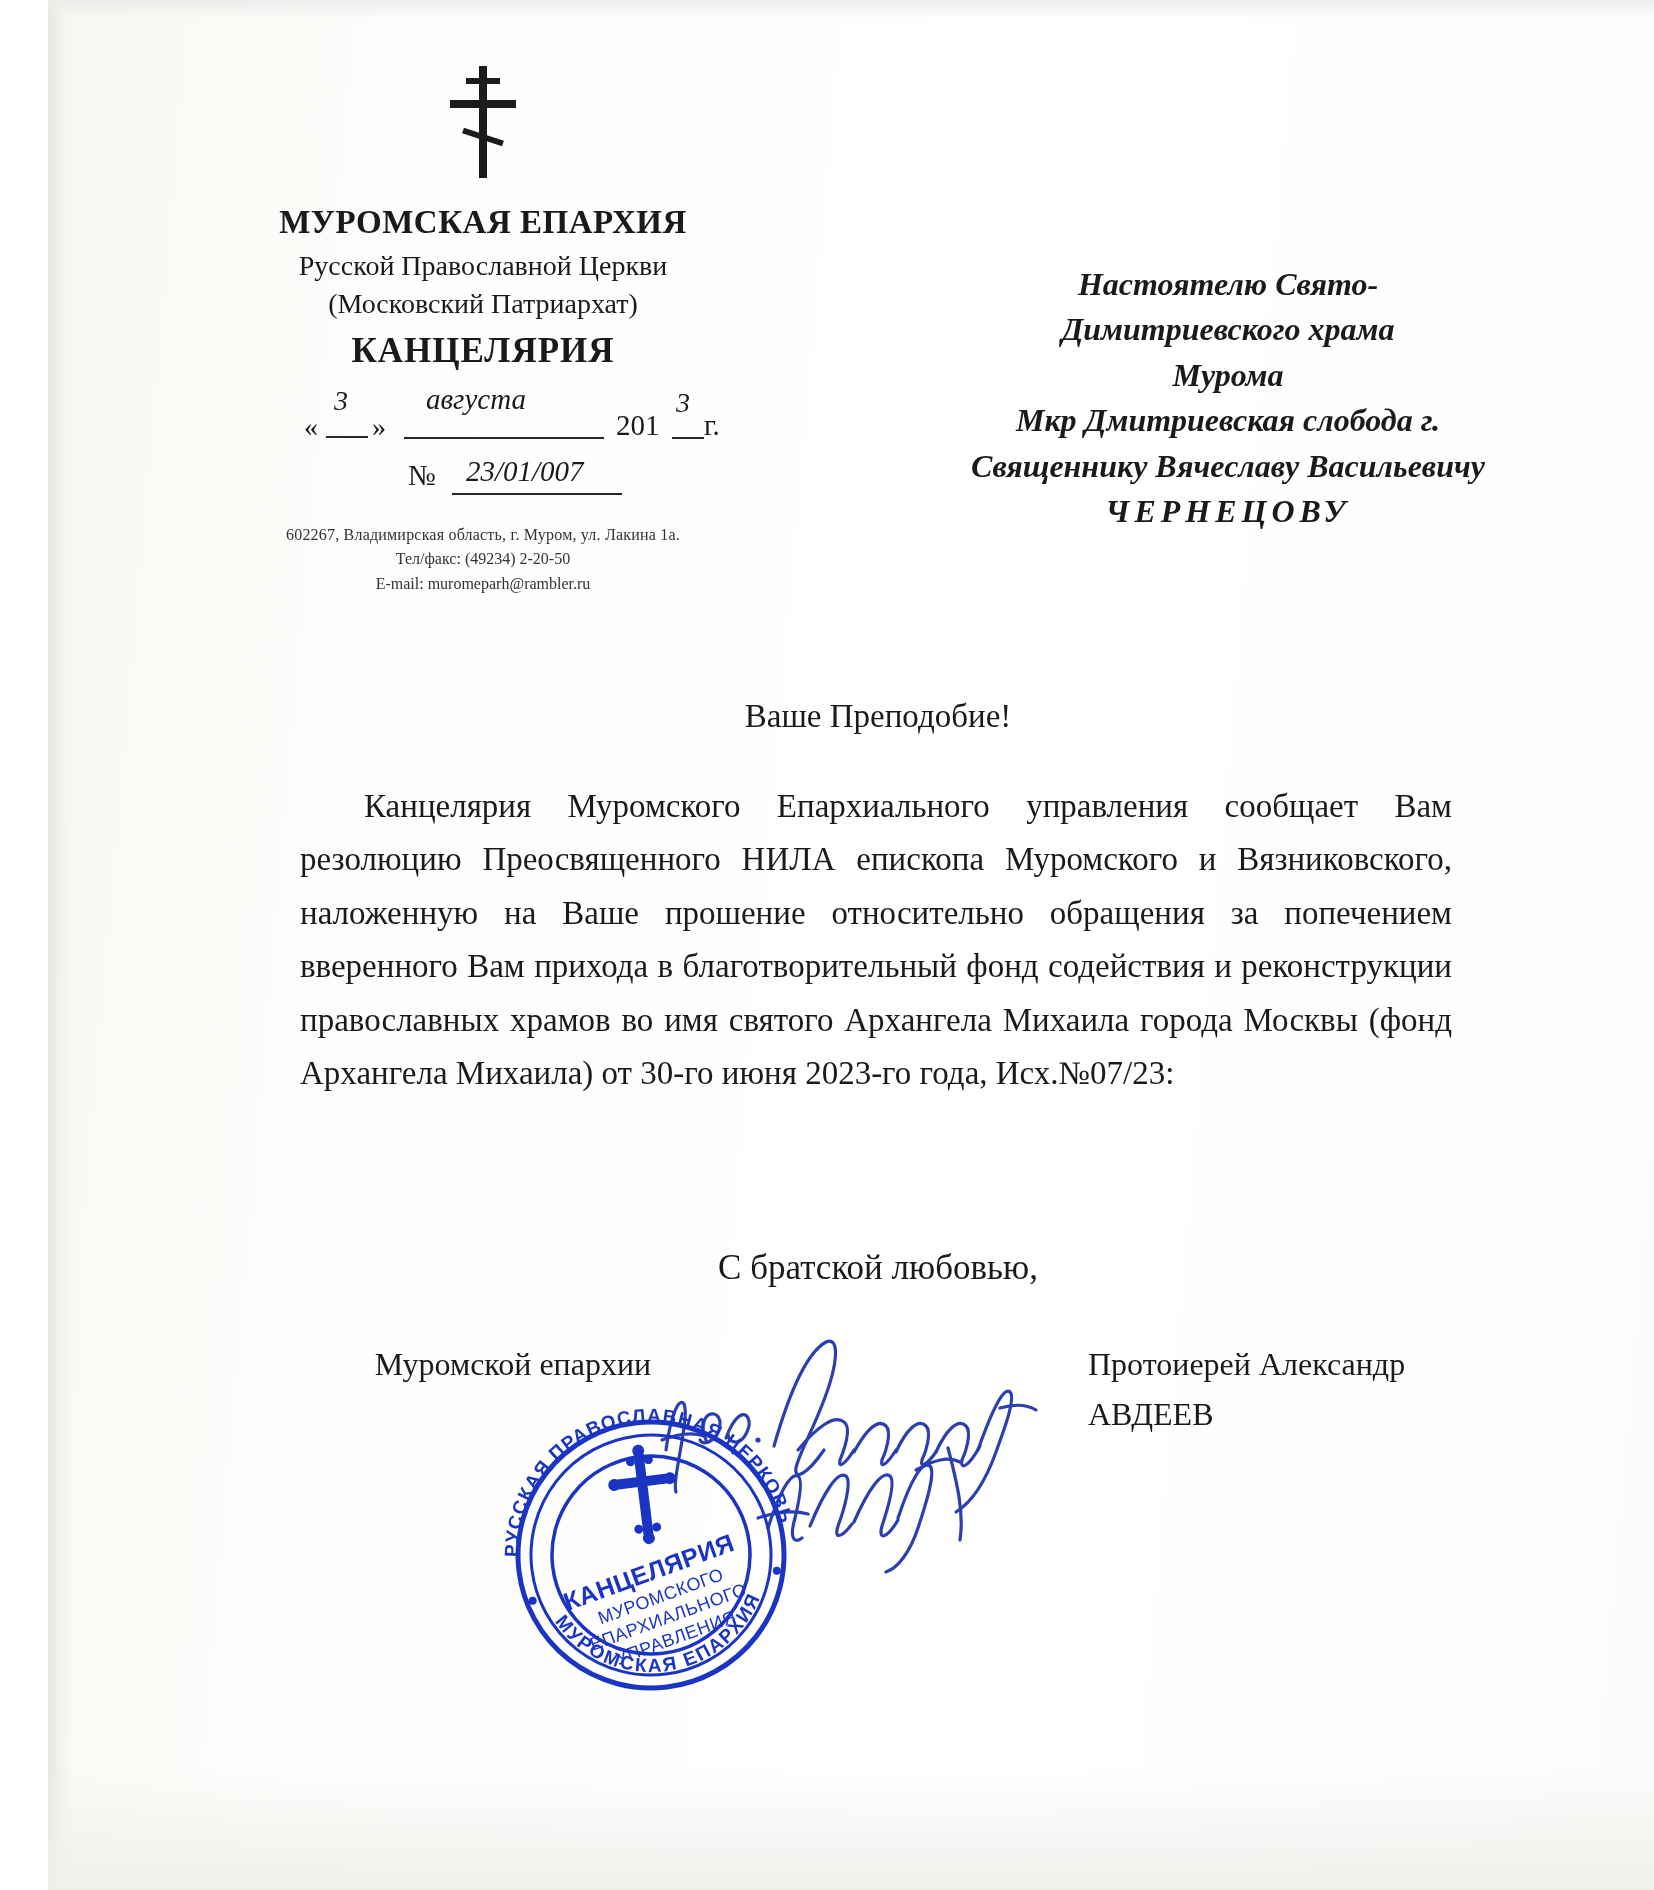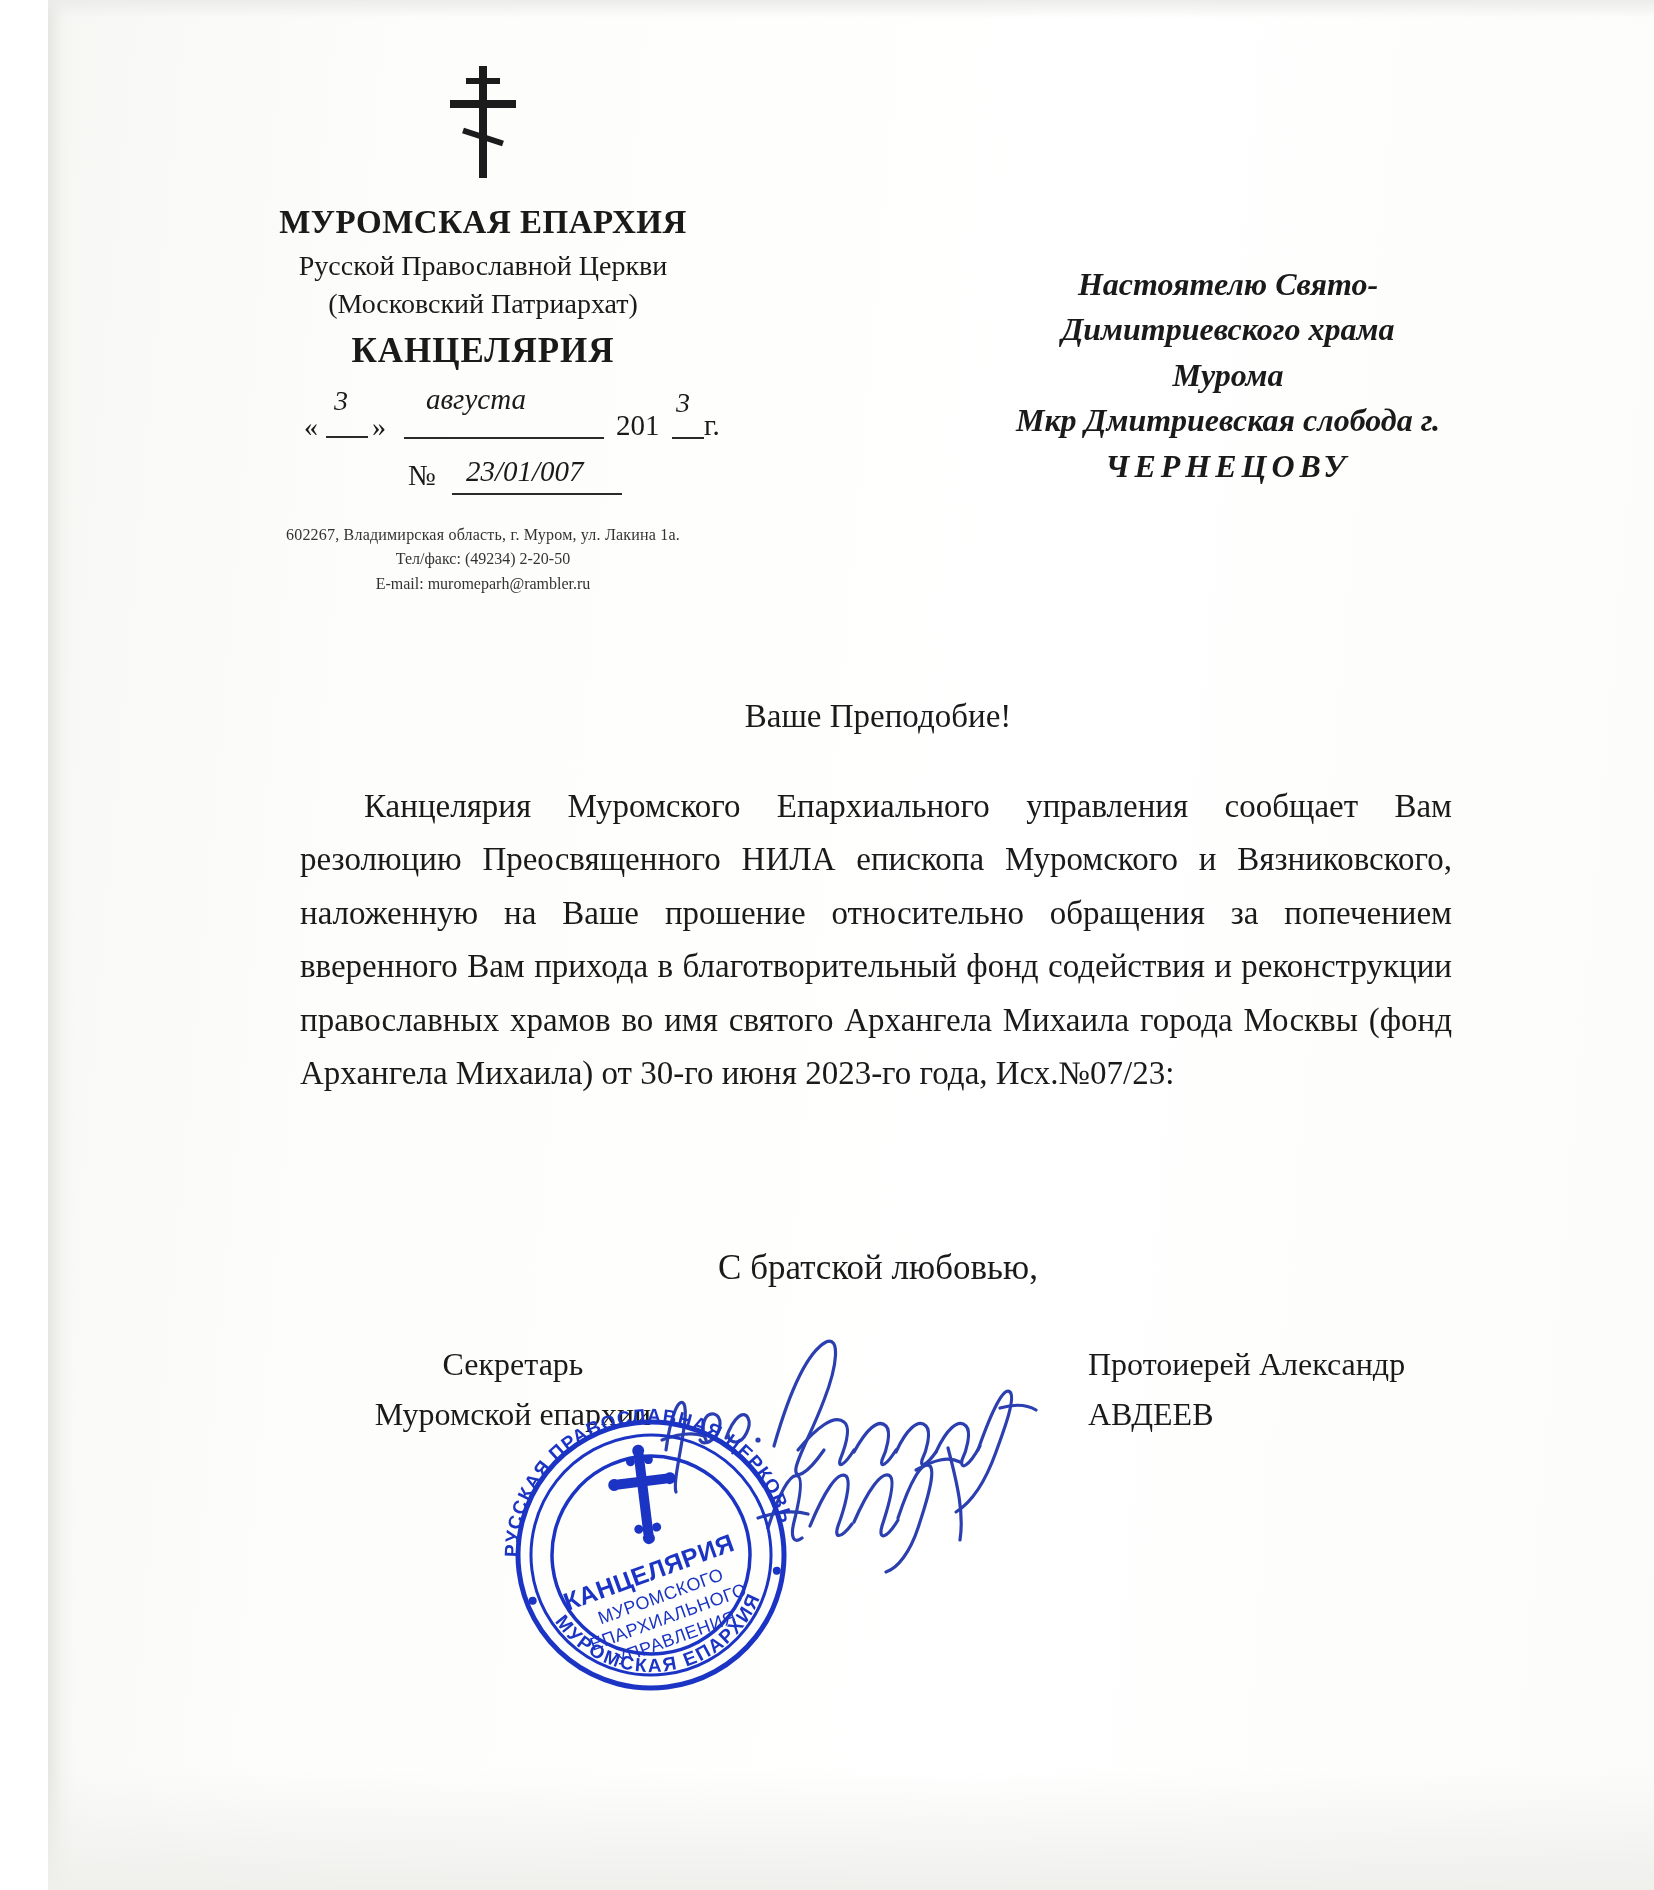--- a/index.html
+++ b/index.html
@@ -311,29 +311,29 @@
       <div>Тел/факс: (49234) 2-20-50</div>
       <div>E-mail: muromeparh@rambler.ru</div>
     </div>
   </div>
 
   <div class="addressee">
     <div>Настоятелю Свято-</div>
     <div>Димитриевского храма</div>
     <div>Мурома</div>
     <div>Мкр Дмитриевская слобода г.</div>
+    <div>Священнику Вячеславу Васильевичу</div>
     <div class="line-spaced">ЧЕРНЕЦОВУ</div>
   </div>
 
   <div class="salutation">Ваше Преподобие!</div>
   <div class="body-text">Канцелярия Муромского Епархиального управления сообщает Вам резолюцию Преосвященного НИЛА епископа Муромского и Вязниковского, наложенную на Ваше прошение относительно обращения за попечением вверенного Вам прихода в благотворительный фонд содействия и реконструкции православных храмов во имя святого Архангела Михаила города Москвы (фонд Архангела Михаила) от 30-го июня 2023-го года, Исх.№07/23:</div>
   <div class="closing">С братской любовью,</div>
 
   <div class="sig-left">
-    <div>Секретарь</div>
     <div>Муромской епархии</div>
   </div>
 
   <div class="sig-right">
     <div>Протоиерей Александр</div>
     <div>АВДЕЕВ</div>
   </div>
 
   <svg class="signature-ink" viewBox="0 0 420 300">
     <g fill="none" stroke="#2b3fb0" stroke-width="3.2" stroke-linecap="round" stroke-linejoin="round">

